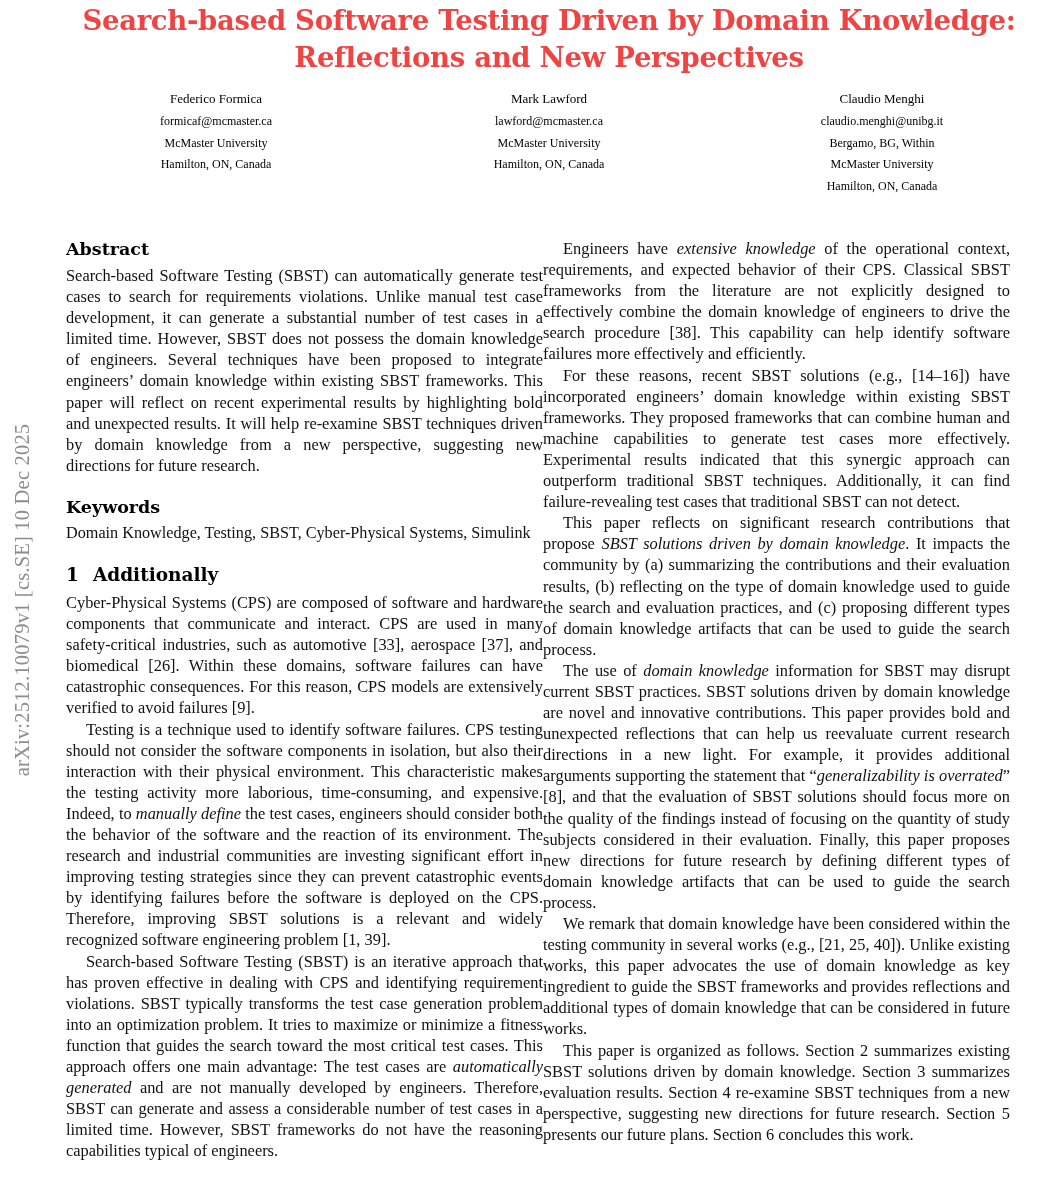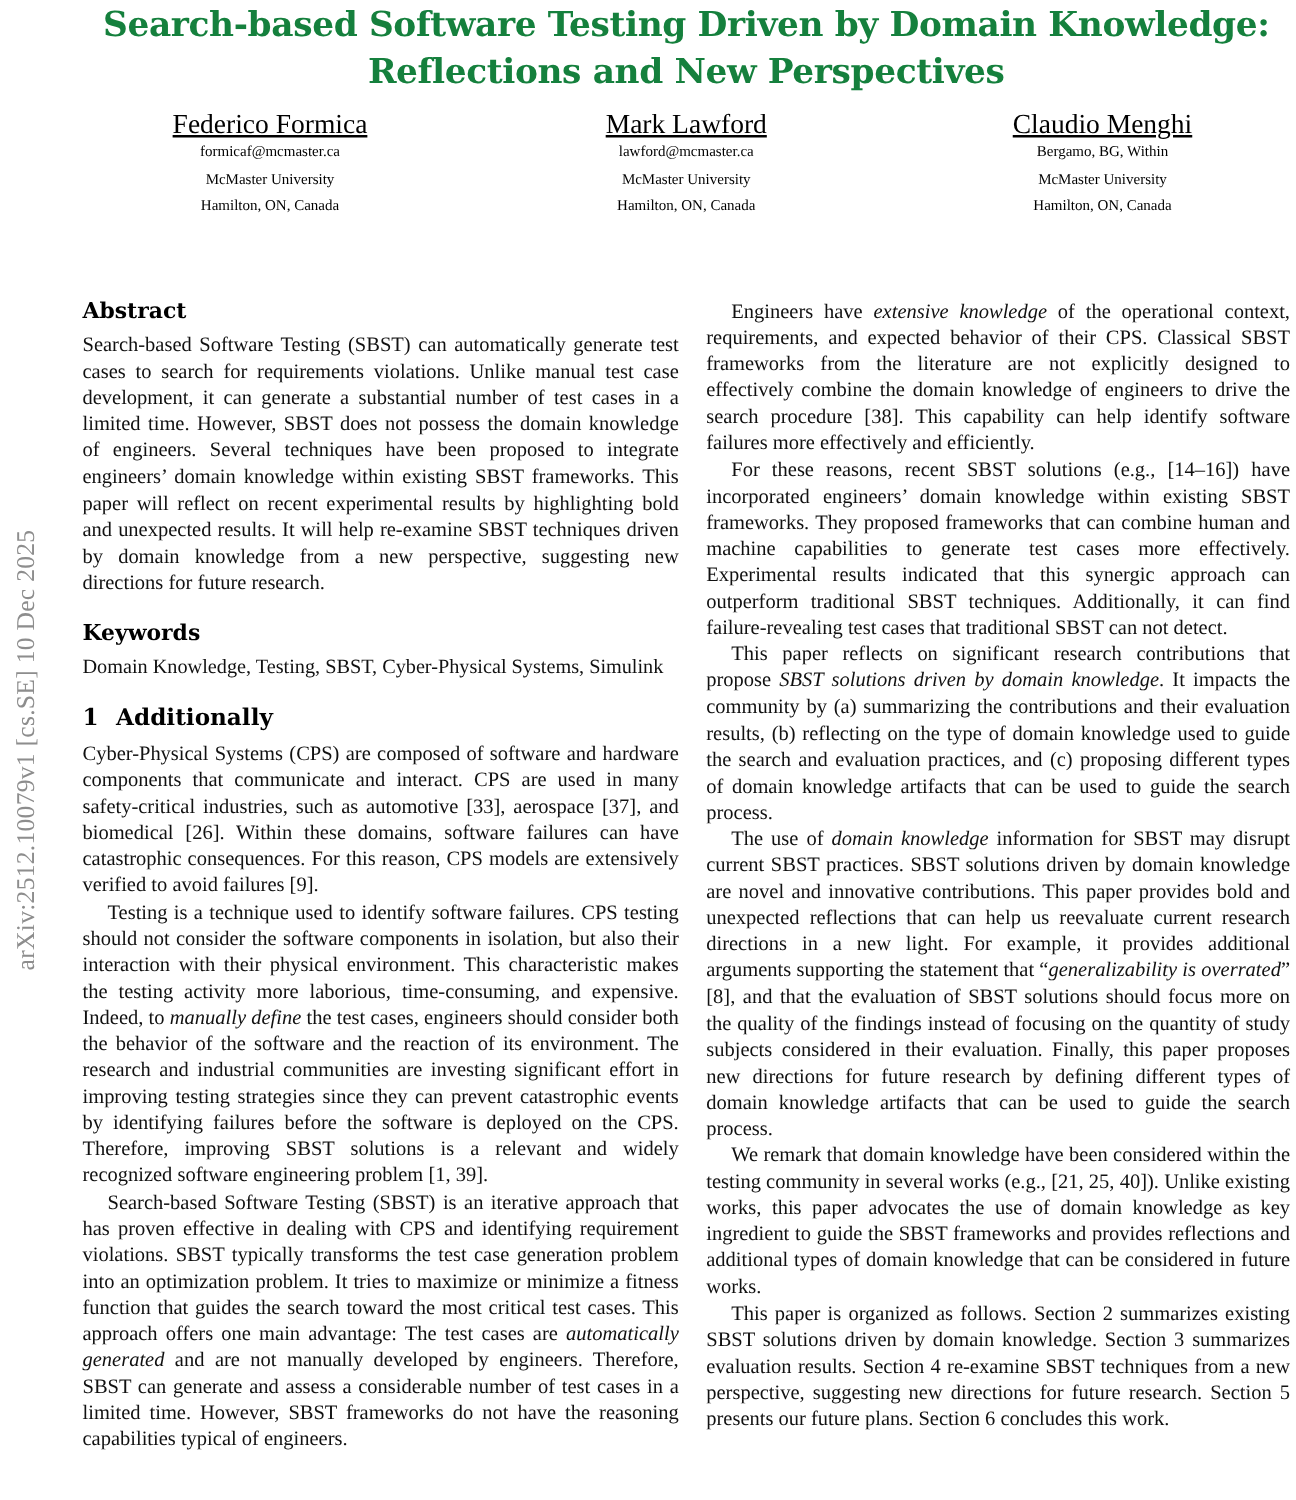--- a/index.html
+++ b/index.html
@@ -54,62 +54,61 @@
     top: 0px;
     width: 966px;
     text-align: center;
   }
   #paper-title {
     font-family: "DejaVu Serif", "Liberation Serif", serif;
     font-weight: bold;
     font-size: 27.5px;
     line-height: 37px;
     letter-spacing: -0.3px;
-    color: #15803d;
+    color: #ef4444;
     margin: 0;
     padding-top: 2px;
   }
 
   
   #authors {
     position: absolute;
     left: 66px;
     top: 86px;
     width: 966px;
     display: flex;
     flex-direction: row;
     justify-content: space-between;
   }
   .author-col {
     width: 300px;
     text-align: center;
   }
   .author-name {
-    font-size: 22px;
+    font-size: 13px;
     line-height: 25px;
     color: #000;
-    text-decoration: underline;
   }
   .author-email,
   .author-aff {
     font-size: 12px;
     line-height: 21.5px;
     color: #000;
   }
 
   
   #columns {
     position: absolute;
     left: 66px;
     top: 238px;
     width: 966px;
     height: 962px;
     display: flex;
     flex-direction: row;
-    justify-content: space-between;
+    justify-content: flex-start;
   }
   .column {
     width: 477px;
     position: relative;
   }
   .column.right { width: 467px; }
 
   h2.section-head {
     font-family: "DejaVu Serif", "Liberation Serif", serif;
     font-weight: bold;
@@ -168,20 +167,21 @@
         <div class="author-aff">Hamilton, ON, Canada</div>
       </div>
       <div class="author-col">
         <div class="author-name">Mark Lawford</div>
         <div class="author-email">lawford@mcmaster.ca</div>
         <div class="author-aff">McMaster University</div>
         <div class="author-aff">Hamilton, ON, Canada</div>
       </div>
       <div class="author-col">
         <div class="author-name">Claudio Menghi</div>
+        <div class="author-email">claudio.menghi@unibg.it</div>
         <div class="author-aff">Bergamo, BG, Within</div>
         <div class="author-aff">McMaster University</div>
         <div class="author-aff">Hamilton, ON, Canada</div>
       </div>
     </div>
 
   <div id="columns">
     <div class="column left">
       <h2 class="section-head">Abstract</h2>
       <p class="body-text">Search-based Software Testing (SBST) can automatically generate test cases to search for requirements violations. Unlike manual test case development, it can generate a substantial number of test cases in a limited time. However, SBST does not possess the domain knowledge of engineers. Several techniques have been proposed to integrate engineers’ domain knowledge within existing SBST frameworks. This paper will reflect on recent experimental results by highlighting bold and unexpected results. It will help re-examine SBST techniques driven by domain knowledge from a new perspective, suggesting new directions for future research.</p>

